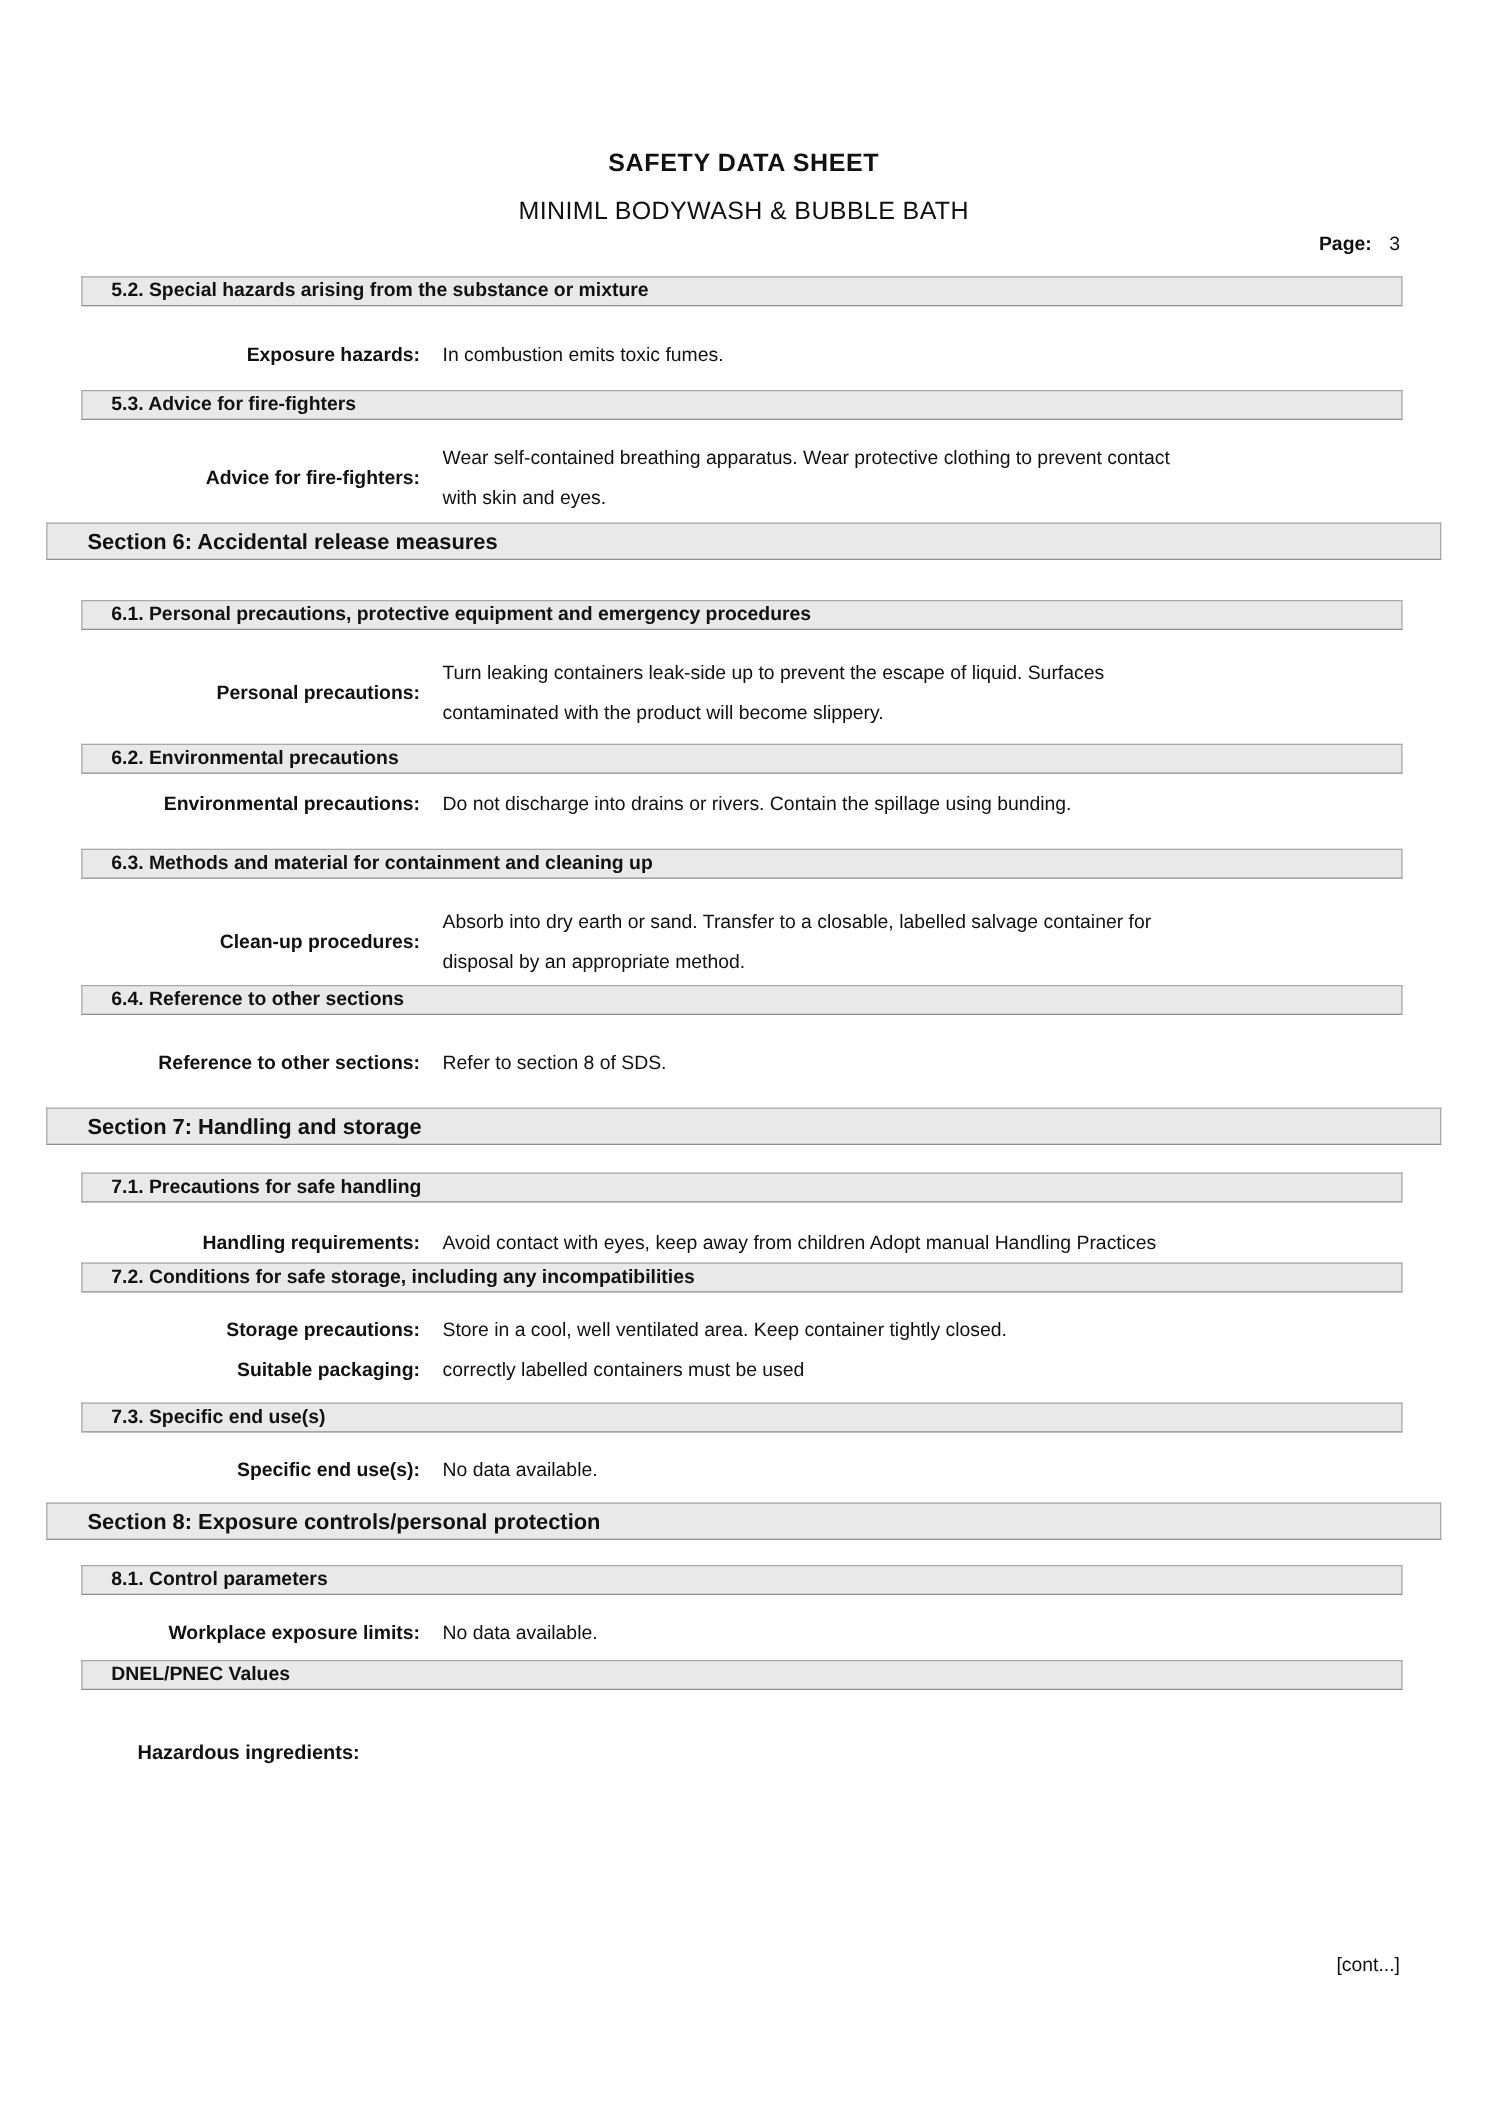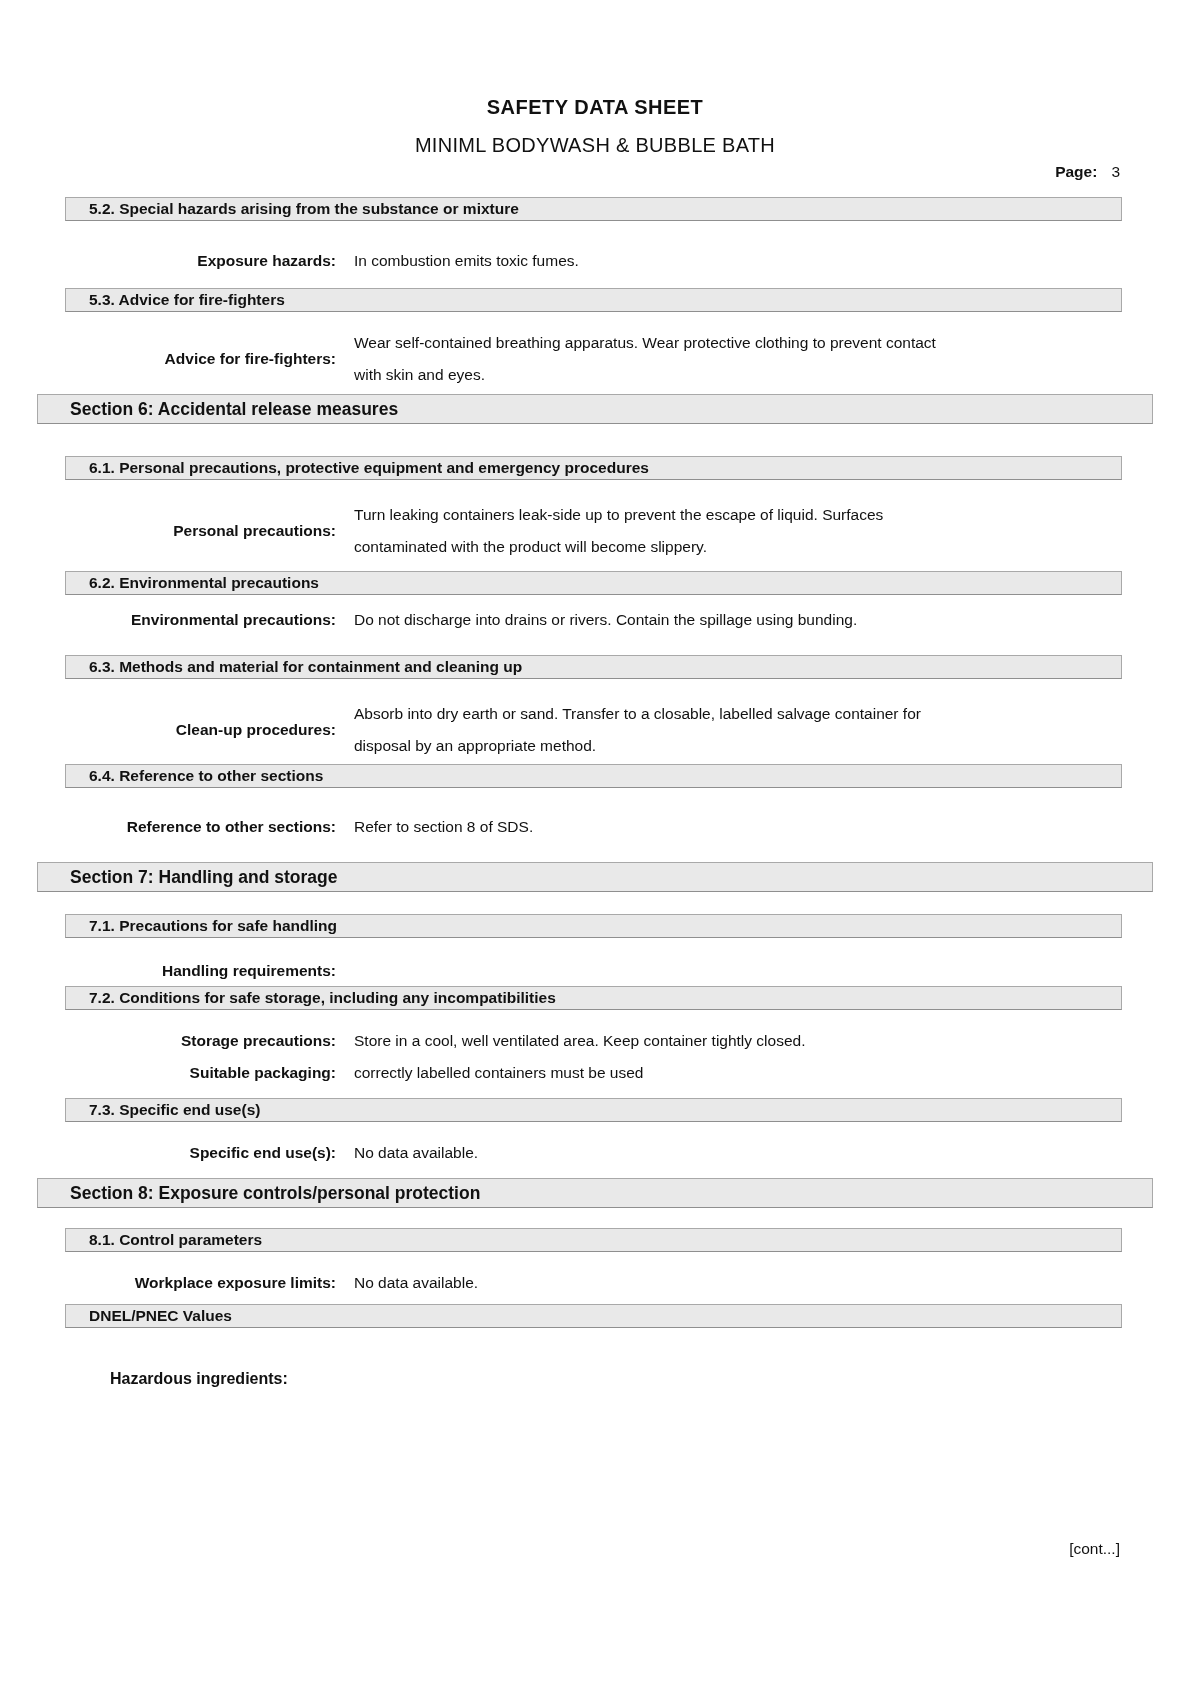--- a/index.html
+++ b/index.html
@@ -4,21 +4,21 @@
 <style>
   html, body { margin: 0; padding: 0; }
   body {
     width: 1190px;
     min-height: 1684px;
     background: #ffffff;
     font-family: "Liberation Sans", "DejaVu Sans", sans-serif;
     color: #111111;
     position: relative;
   }
-  .doc-header { text-align: center; padding-top: 96px; }
+  .doc-header { text-align: center; padding-top: 120px; }
   .doc-title {
     font-size: 20px;
     font-weight: bold;
     letter-spacing: 0.5px;
     line-height: 23px;
   }
   .doc-subtitle {
     font-size: 20px;
     margin-top: 17px;
     line-height: 19px;
@@ -182,20 +182,23 @@
 
 <div class="section-bar" style="margin-top:26px">
   <span>Section 7: Handling and storage</span>
 </div>
 
 <div class="sub-bar" style="margin-top:22px">
   <span>7.1. Precautions for safe handling</span>
 </div>
 <div class="field-row" style="margin-top:24px">
   <div class="label">Handling requirements:</div>
+  <div class="value">
+    <span>Avoid contact with eyes, keep away from children Adopt manual Handling Practices</span>
+  </div>
 </div>
 
 <div class="sub-bar" style="margin-top:6px">
   <span>7.2. Conditions for safe storage, including any incompatibilities</span>
 </div>
 <div class="field-row" style="margin-top:22px">
   <div class="label">Storage precautions:</div>
   <div class="value">
     <span>Store in a cool, well ventilated area. Keep container tightly closed.</span>
   </div>

